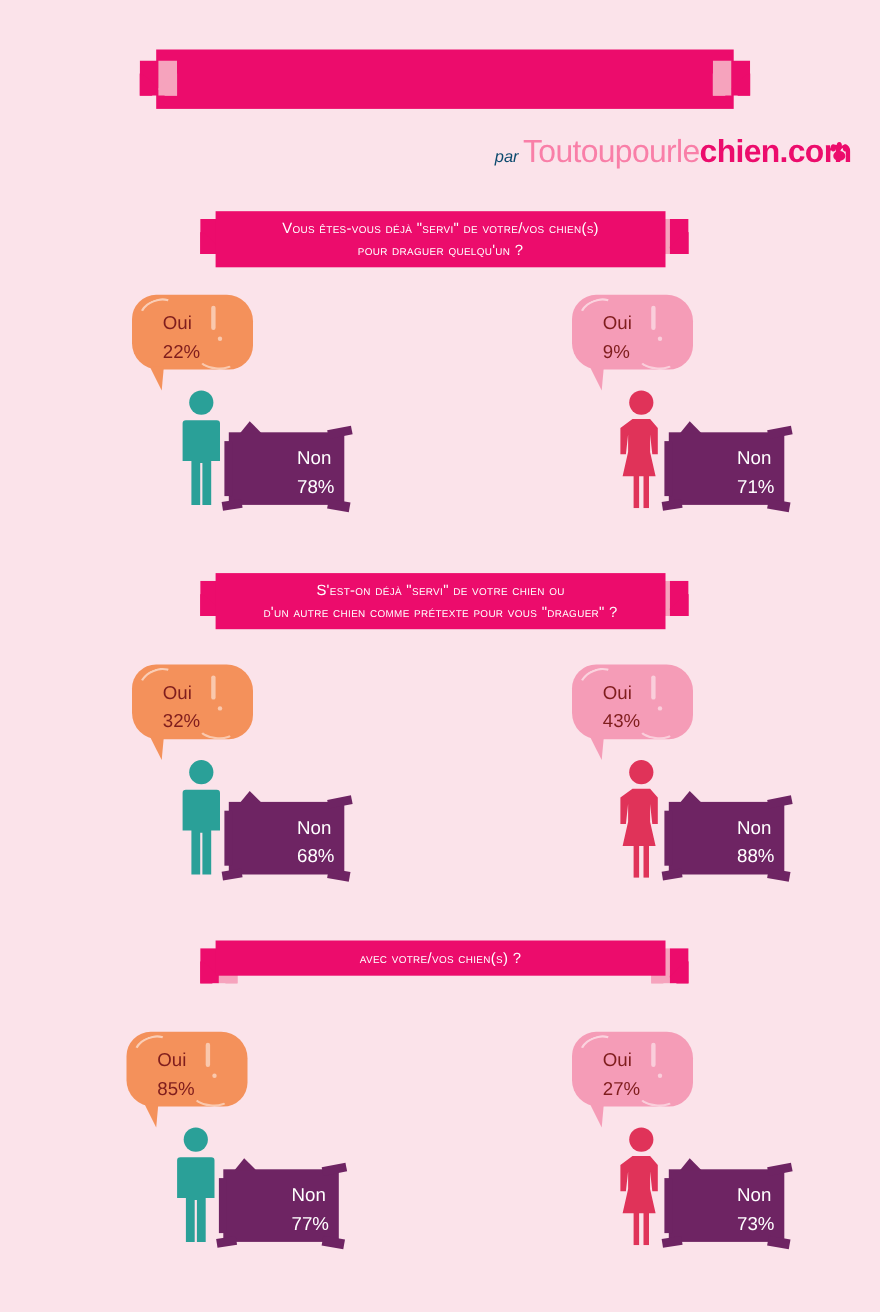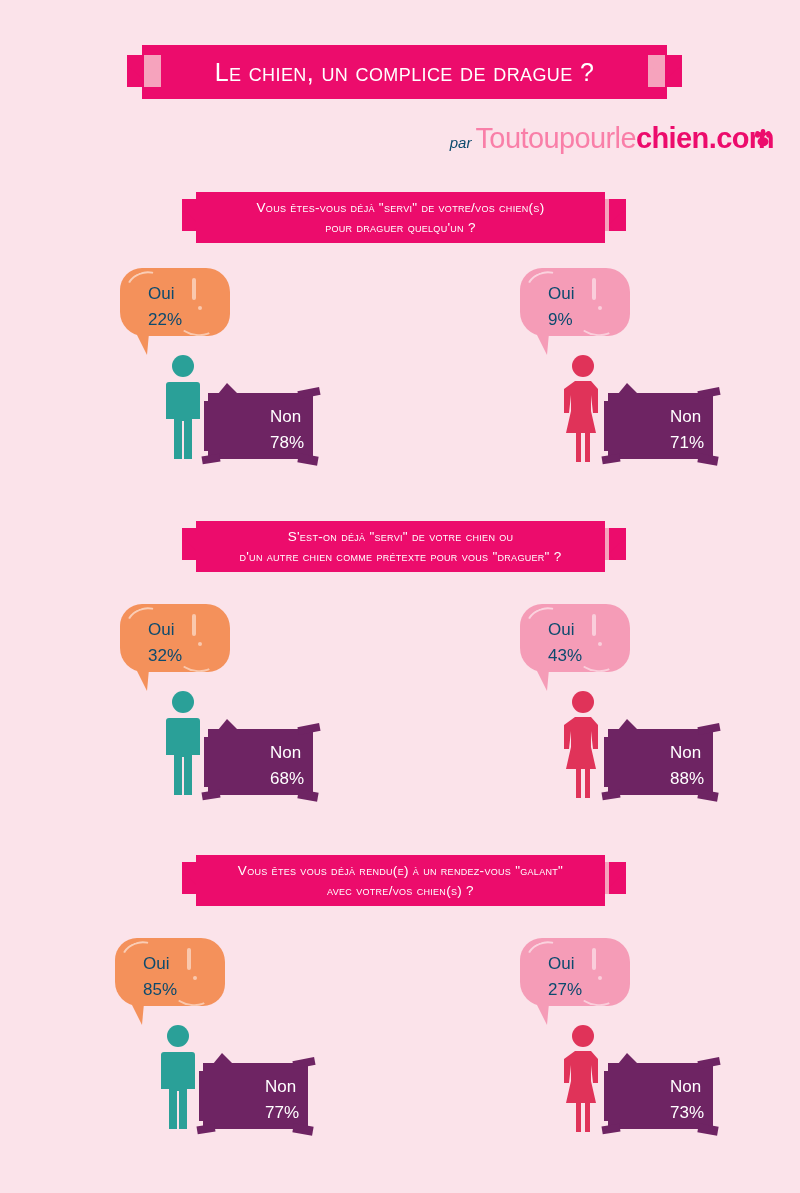--- a/index.html
+++ b/index.html
@@ -154,21 +154,21 @@
   .g-f3 { left: 520px; top: 938px; }
 
   
   .bubble {
     position: absolute;
     left: 0;
     top: 0;
     width: 110px;
     height: 68px;
     border-radius: 22px 24px 22px 24px;
-    color: #0c4a6e;
+    color: #7f1d1d;
   }
   .bubble.orange { background: #f4915b; }
   .bubble.pink   { background: #f59cb7; }
 
   .bubble .btxt {
     position: absolute;
     left: 28px;
     top: 13px;
     font-size: 17px;
     line-height: 1.5;
@@ -270,21 +270,20 @@
   </div>
   <div class="heart heart-title-r">
     <div class="hh left">
         <i class="c-pink"></i>
       </div>
     <div class="hh right">
         <i class="c-mag"></i>
       </div>
   </div>
 
-  <div class="title-text">Le chien, un complice de drague ?</div>
 
   <div class="logo">
     <span class="logo-par">par</span>
     <span class="logo-a">Toutoupourle</span>
     <span class="logo-b">chien.com</span>
     <svg class="logo-paw" viewBox="0 0 24 24">
       <ellipse cx="6" cy="7" rx="2.6" ry="3.6" fill="#ec0c6c"></ellipse>
       <ellipse cx="12" cy="5" rx="2.6" ry="3.8" fill="#ec0c6c"></ellipse>
       <ellipse cx="18" cy="7" rx="2.6" ry="3.6" fill="#ec0c6c"></ellipse>
       <ellipse cx="12" cy="15" rx="6" ry="5" fill="#ec0c6c"></ellipse>
@@ -459,21 +458,20 @@
   </div>
   <div class="heart heart-q-r hq3">
     <div class="hh left">
         <i class="c-pink"></i>
       </div>
     <div class="hh right">
         <i class="c-mag"></i>
       </div>
   </div>
   <div class="qband q3">
-    <div>Vous êtes vous déjà rendu(e) à un rendez-vous "galant"</div>
     <div>avec votre/vos chien(s) ?</div>
   </div>
 
   <div class="group g-m3">
     <div class="bubble orange">
       <div class="stroke s1"></div>
         <div class="stroke s2"></div>
       <div class="stroke s3"></div>
         <div class="stroke s4"></div>
       <div class="btxt">

